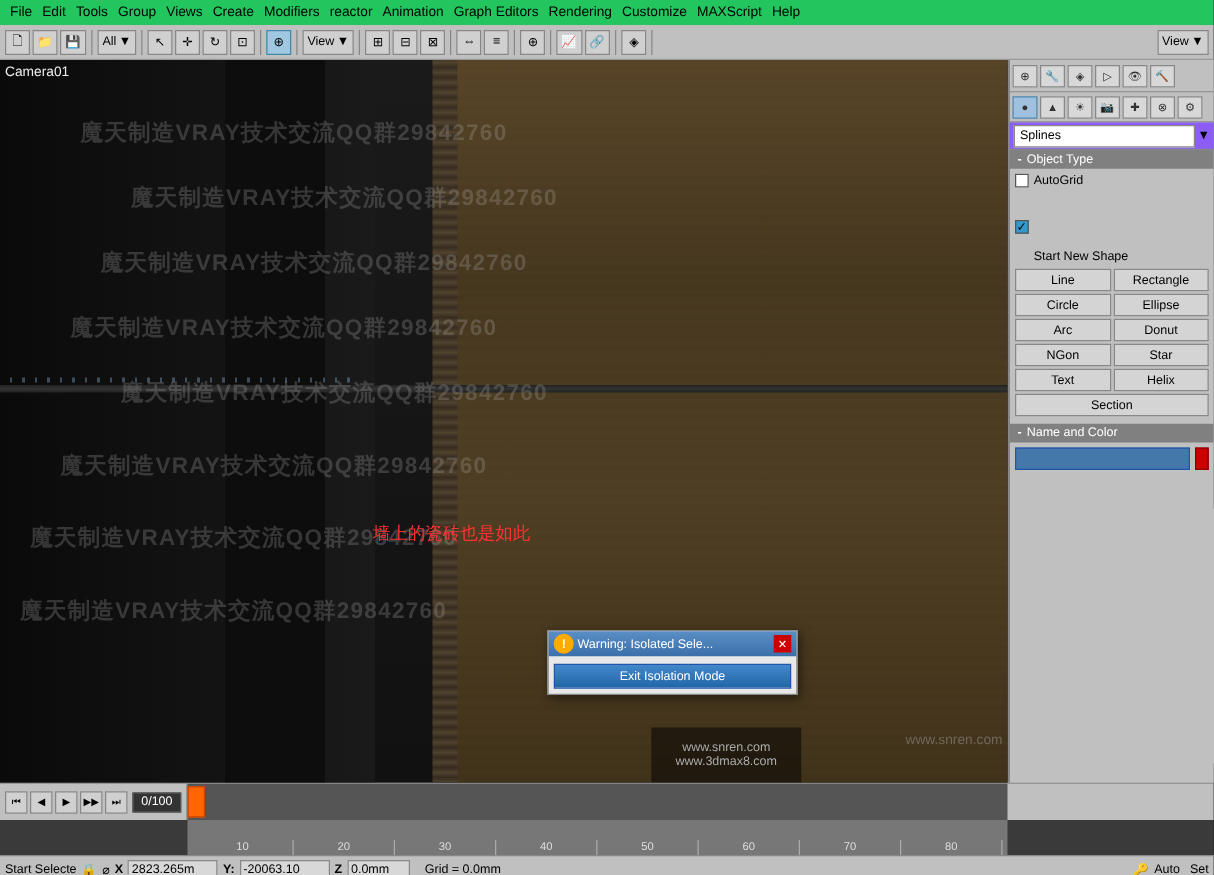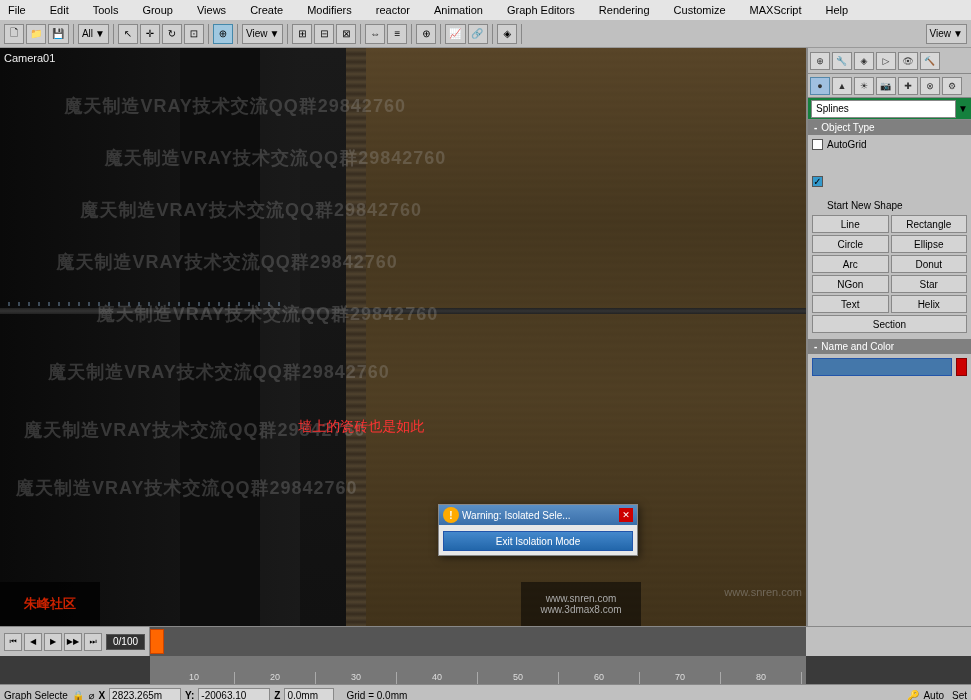--- a/index.html
+++ b/index.html
@@ -8,26 +8,26 @@
       height: 700px;
       overflow: hidden;
       background: #3a3a3a;
       font-family: 'Arial', sans-serif;
       font-size: 11px;
       color: #ccc;
     }
 
     
     #menubar {
-      background: #e5e5e5;
+      background: #22c55e;
       height: 20px;
       display: flex;
       align-items: center;
       padding: 0 4px;
-      gap: 16px;
+      gap: 0;
       color: #000;
       font-size: 11px;
     }
     .menu-item {
       padding: 1px 4px;
       cursor: pointer;
     }
 
     
     #toolbar {
@@ -243,21 +243,21 @@
       cursor: pointer;
       font-size: 9px;
       color: #333;
     }
     .panel-icon-btn.active {
       background: #a0c0e0;
       border-color: #5588aa;
     }
 
     .panel-toolbar2 {
-      background: #15803d;
+      background: #8b5cf6;
       height: 22px;
       display: flex;
       align-items: center;
       padding: 2px 3px;
       gap: 2px;
       border-bottom: 1px solid #888;
     }
 
     .splines-dropdown {
       background: #fff;
@@ -709,23 +709,20 @@
         <button class="dialog-close-btn">✕</button>
       </div>
       <div class="dialog-body">
         <button class="dialog-exit-btn">Exit Isolation Mode</button>
       </div>
     </div>
 
     <div class="brand-right">
       <span style="color:#aaa; font-size:10px;">www.snren.com</span>
       <span style="color:#aaa; font-size:10px;">www.3dmax8.com</span>
-    </div>
-    <div class="brand-left">
-      <span style="color:#cc2200; font-size:13px; font-weight:bold;">朱峰社区</span>
     </div>
   </div>
 
   <div id="right-panel">
 
     <div class="panel-toolbar">
       <button class="panel-icon-btn">⊕</button>
       <button class="panel-icon-btn">🔧</button>
       <button class="panel-icon-btn">◈</button>
       <button class="panel-icon-btn">▷</button>
@@ -822,21 +819,21 @@
   <div class="ruler-mark">20</div>
   <div class="ruler-mark">30</div>
   <div class="ruler-mark">40</div>
   <div class="ruler-mark">50</div>
   <div class="ruler-mark">60</div>
   <div class="ruler-mark">70</div>
   <div class="ruler-mark">80</div>
 </div>
 
 <div id="statusbar">
-  <span>Graph Selecte</span>
+  <span>Start Selecte</span>
   <span>🔒</span>
   <span>⌀</span>
   <span class="coord-label">X</span>
   <input class="coord-input" type="text" value="2823.265m" style="">
   <span class="coord-label">Y:</span>
   <input class="coord-input" type="text" value="-20063.10" style="">
   <span class="coord-label">Z</span>
   <input class="coord-input" type="text" value="0.0mm" style="width: 50px;">
   <span style="margin-left:8px;">Grid = 0.0mm</span>
   <span style="flex:1;"></span>

